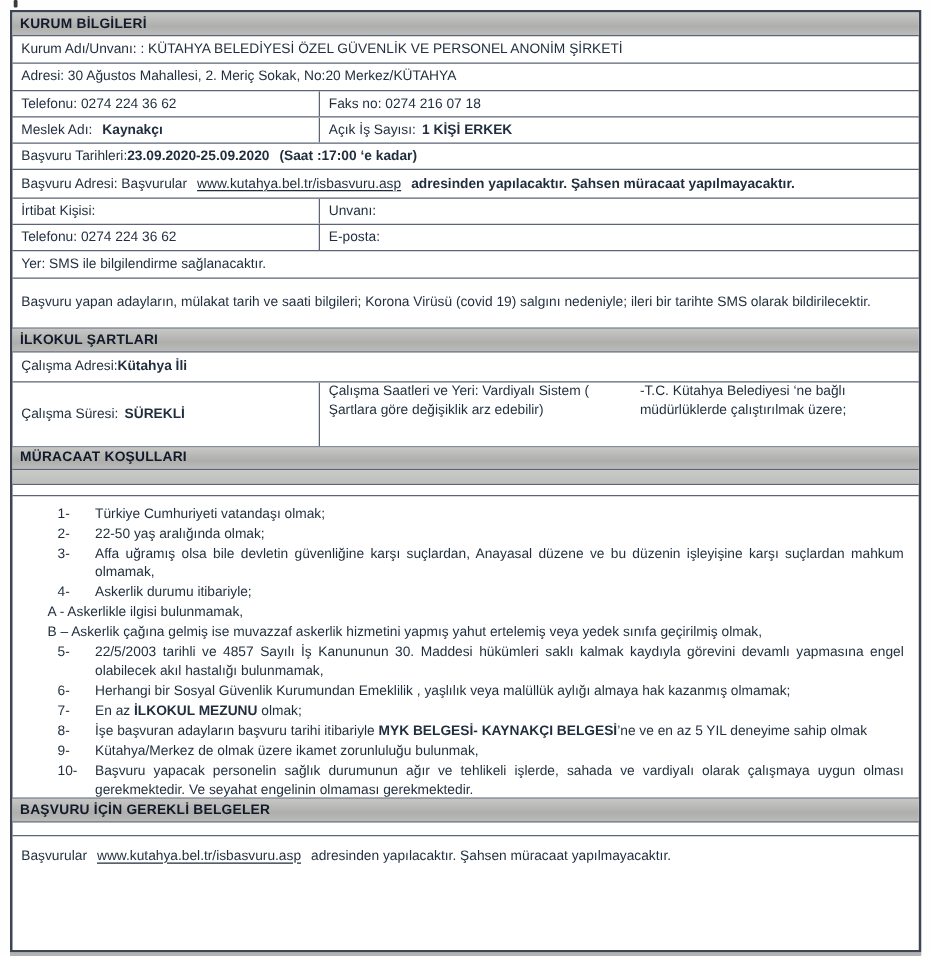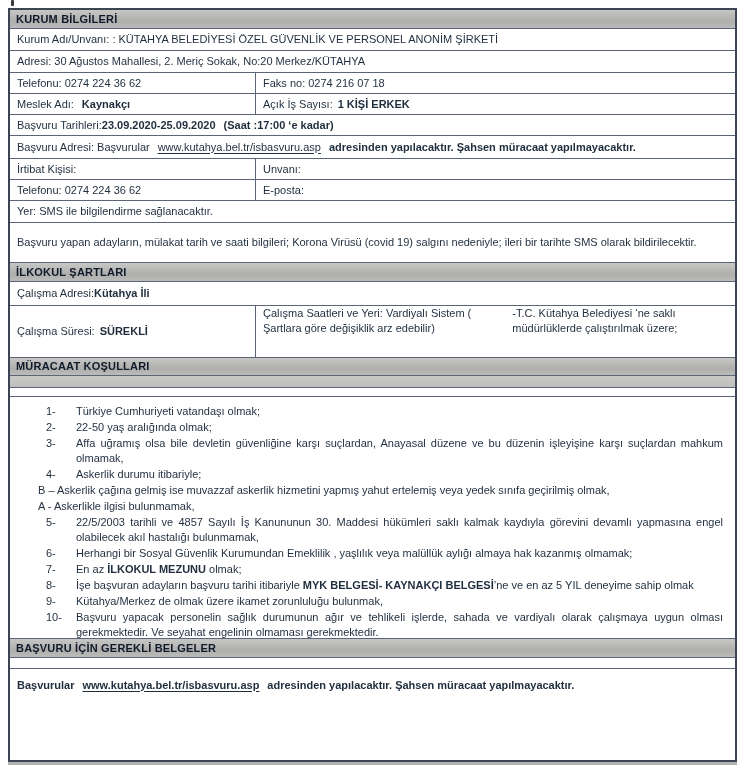--- a/index.html
+++ b/index.html
@@ -27,21 +27,21 @@
   .gap5{margin-left:5px;} .gap8{margin-left:8px;}
   .link{text-decoration:underline;text-underline-offset:2px;cursor:pointer;}
   .vcenter2{flex-direction:row;align-items:flex-start;justify-content:center;line-height:15px;}
   .m-list{box-sizing:border-box;display:block;padding:7px 12px 0 36px;line-height:15px;
           font-size:11px;overflow:hidden;align-items:flex-start;}
   .m-item{display:flex;margin-bottom:1px;}
   .m-num{flex:0 0 30px;}
   .m-item.flush{margin-left:-8px;display:block;}
   .m-text{flex:1;text-align:justify;}
   .bottom-bar{position:absolute;left:8px;right:8px;bottom:0;height:3px;background:#b2b2b0;}
-  .bold-row{font-weight:700;}
+  .bold-row{font-weight:400;}
 </style>
 </head>
 <body>
 
 <div class="page">
   <div class="corner-mark"></div>
 
   <div class="doc">
 
     <div class="row hdr" style="height:19px">
@@ -107,21 +107,21 @@
         <span class="b">Kütahya İli</span>
       </div>
     </div>
     <div class="row" style="height:52px">
       <div class="cell left">
         <span>Çalışma Süresi:</span>
         <span class="b gap5">SÜREKLİ</span>
       </div>
       <div class="cell right vcenter2">
         <span>Çalışma Saatleri ve Yeri: Vardiyalı Sistem ( Şartlara göre değişiklik arz edebilir)</span>
-        <span>-T.C. Kütahya Belediyesi ‘ne saklı müdürlüklerde çalıştırılmak üzere;</span>
+        <span>-T.C. Kütahya Belediyesi ‘ne bağlı müdürlüklerde çalıştırılmak üzere;</span>
       </div>
     </div>
 
     <div class="row hdr" style="height:18px">
       <span>MÜRACAAT KOŞULLARI</span>
     </div>
     <div class="row gray-blank" style="height:12px"></div>
     <div class="row blank" style="height:9px"></div>
     <div class="row m-list" style="height:242px">
         <div class="m-item">
@@ -133,22 +133,22 @@
           <span class="m-text">22-50 yaş aralığında olmak;</span>
         </div>
         <div class="m-item">
           <span class="m-num">3-</span>
           <span class="m-text">Affa uğramış olsa bile devletin güvenliğine karşı suçlardan, Anayasal düzene ve bu düzenin işleyişine karşı suçlardan mahkum olmamak,</span>
         </div>
         <div class="m-item">
           <span class="m-num">4-</span>
           <span class="m-text">Askerlik durumu itibariyle;</span>
         </div>
+        <div class="m-item flush"><span class="m-text">A - Askerlikle ilgisi bulunmamak,</span></div>
         <div class="m-item flush"><span class="m-text">B – Askerlik çağına gelmiş ise muvazzaf askerlik hizmetini yapmış yahut ertelemiş veya yedek sınıfa geçirilmiş olmak,</span></div>
-        <div class="m-item flush"><span class="m-text">A - Askerlikle ilgisi bulunmamak,</span></div>
         <div class="m-item">
           <span class="m-num">5-</span>
           <span class="m-text">22/5/2003 tarihli ve 4857 Sayılı İş Kanununun 30. Maddesi hükümleri saklı kalmak kaydıyla görevini devamlı yapmasına engel olabilecek akıl hastalığı bulunmamak,</span>
         </div>
         <div class="m-item">
           <span class="m-num">6-</span>
           <span class="m-text">Herhangi bir Sosyal Güvenlik Kurumundan Emeklilik , yaşlılık veya malüllük aylığı almaya hak kazanmış olmamak;</span>
         </div>
         <div class="m-item">
           <span class="m-num">7-</span>

